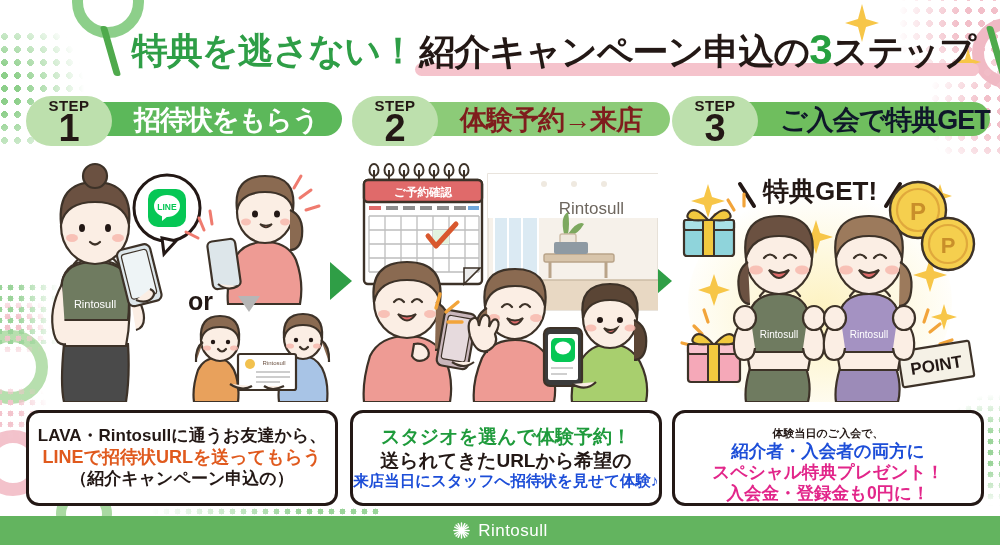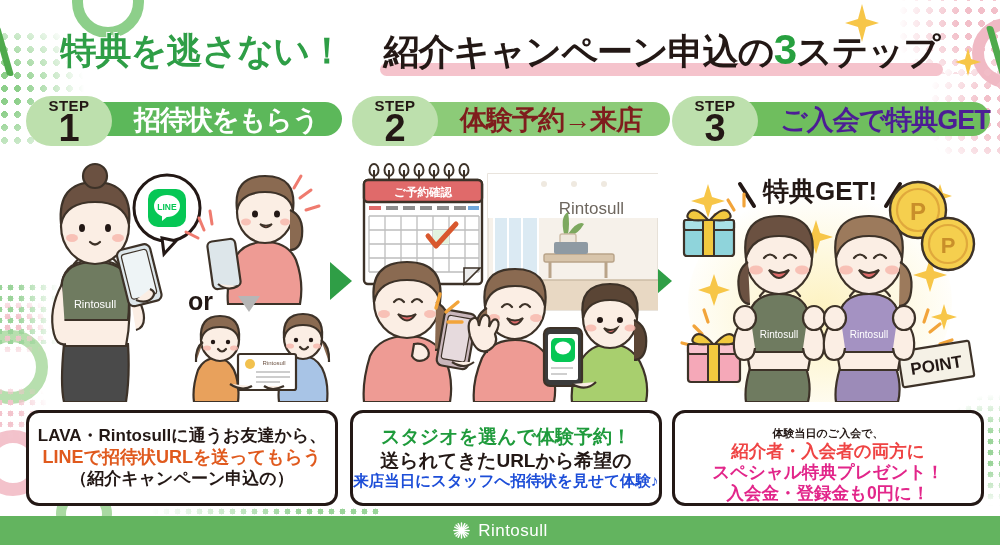--- a/index.html
+++ b/index.html
@@ -36,21 +36,21 @@
   .fade-l { -webkit-mask-image: linear-gradient(to left,#000 35%,transparent 100%);
             mask-image: linear-gradient(to left,#000 35%,transparent 100%); }
   .fade-rd{ -webkit-mask-image: radial-gradient(circle at 20% 50%,#000 20%,transparent 78%);
             mask-image: radial-gradient(circle at 20% 50%,#000 20%,transparent 78%); }
   .fade-ld{ -webkit-mask-image: radial-gradient(circle at 80% 50%,#000 20%,transparent 78%);
             mask-image: radial-gradient(circle at 80% 50%,#000 20%,transparent 78%); }
 
   
   .title-row {
     position: absolute; left: 0; top: 20px; width: 1000px; height: 62px;
-    display: flex; align-items: center; justify-content: space-between; gap: 4px;
+    display: flex; align-items: center; justify-content: flex-end; gap: 4px;
   }
   .slash {
     display: inline-block; width: 7px; height: 50px; border-radius: 3px;
     background: #4faa4c;
   }
   .slash.l { transform: skewX(16deg); margin-right: 14px; }
   .slash.r { transform: skewX(16deg); margin-left: 14px; }
   .title-a {
     font-size: 36px; font-weight: bold; color: #2e9e46; letter-spacing: -1px;
     white-space: nowrap; text-shadow: 1.5px 1.5px 0 #fff, -1px -1px 0 #fff;
@@ -164,21 +164,21 @@
         <span class="step-bar-label" style="color:#7f1d1d;">体験予約→来店</span>
       </div>
       <div class="step-circle" style="background:#bde0ad;">
         <span class="step-word">STEP</span>
         <span class="step-num">2</span>
       </div>
     </div>
 
     <div class="step-head" style="left:672px;width:312px;">
       <div class="step-bar" style="width:258px;background:#6fbe5e;">
-        <span class="step-bar-label" style="color:#4c1d95;">ご入会で特典GET</span>
+        <span class="step-bar-label" style="color:#0f172a;">ご入会で特典GET</span>
       </div>
       <div class="step-circle" style="background:#bde0ad;">
         <span class="step-word">STEP</span>
         <span class="step-num">3</span>
       </div>
     </div>
   </div>
 
   <div class="arrow" style="left:330px;"></div>
   <div class="arrow" style="left:650px;"></div>
@@ -503,21 +503,21 @@
   </div>
 
   <div class="card" style="left:350px;">
     <div class="cl" style="color:#1f9b3c;font-size:19px;">スタジオを選んで体験予約！</div>
     <div class="cl" style="color:#231815;font-size:19px;">送られてきたURLから希望の</div>
     <div class="cl" style="color:#1d4ed8;font-size:15.5px;">来店当日にスタッフへ招待状を見せて体験♪</div>
   </div>
 
   <div class="card" style="left:672px;">
     <div class="cl" style="color:#231815;font-size:11px;margin-top:16px;">体験当日のご入会で、</div>
-    <div class="cl" style="color:#ef4444;font-size:17.5px;">紹介者・入会者の両方に</div>
+    <div class="cl" style="color:#1d4ed8;font-size:17.5px;">紹介者・入会者の両方に</div>
     <div class="cl" style="color:#e2268a;font-size:17.5px;">スペシャル特典プレゼント！</div>
     <div class="cl" style="color:#e2268a;font-size:17.5px;">入会金・登録金も0円に！</div>
   </div>
 
   <div class="footer">
     <svg width="19" height="19" viewBox="0 0 20 20">
       <g stroke="#ffffff" stroke-width="1.5" stroke-linecap="round">
         <path d="M10 2 v16"></path>
           <path d="M2 10 h16"></path>
         <path d="M4.3 4.3 l11.4 11.4"></path>

